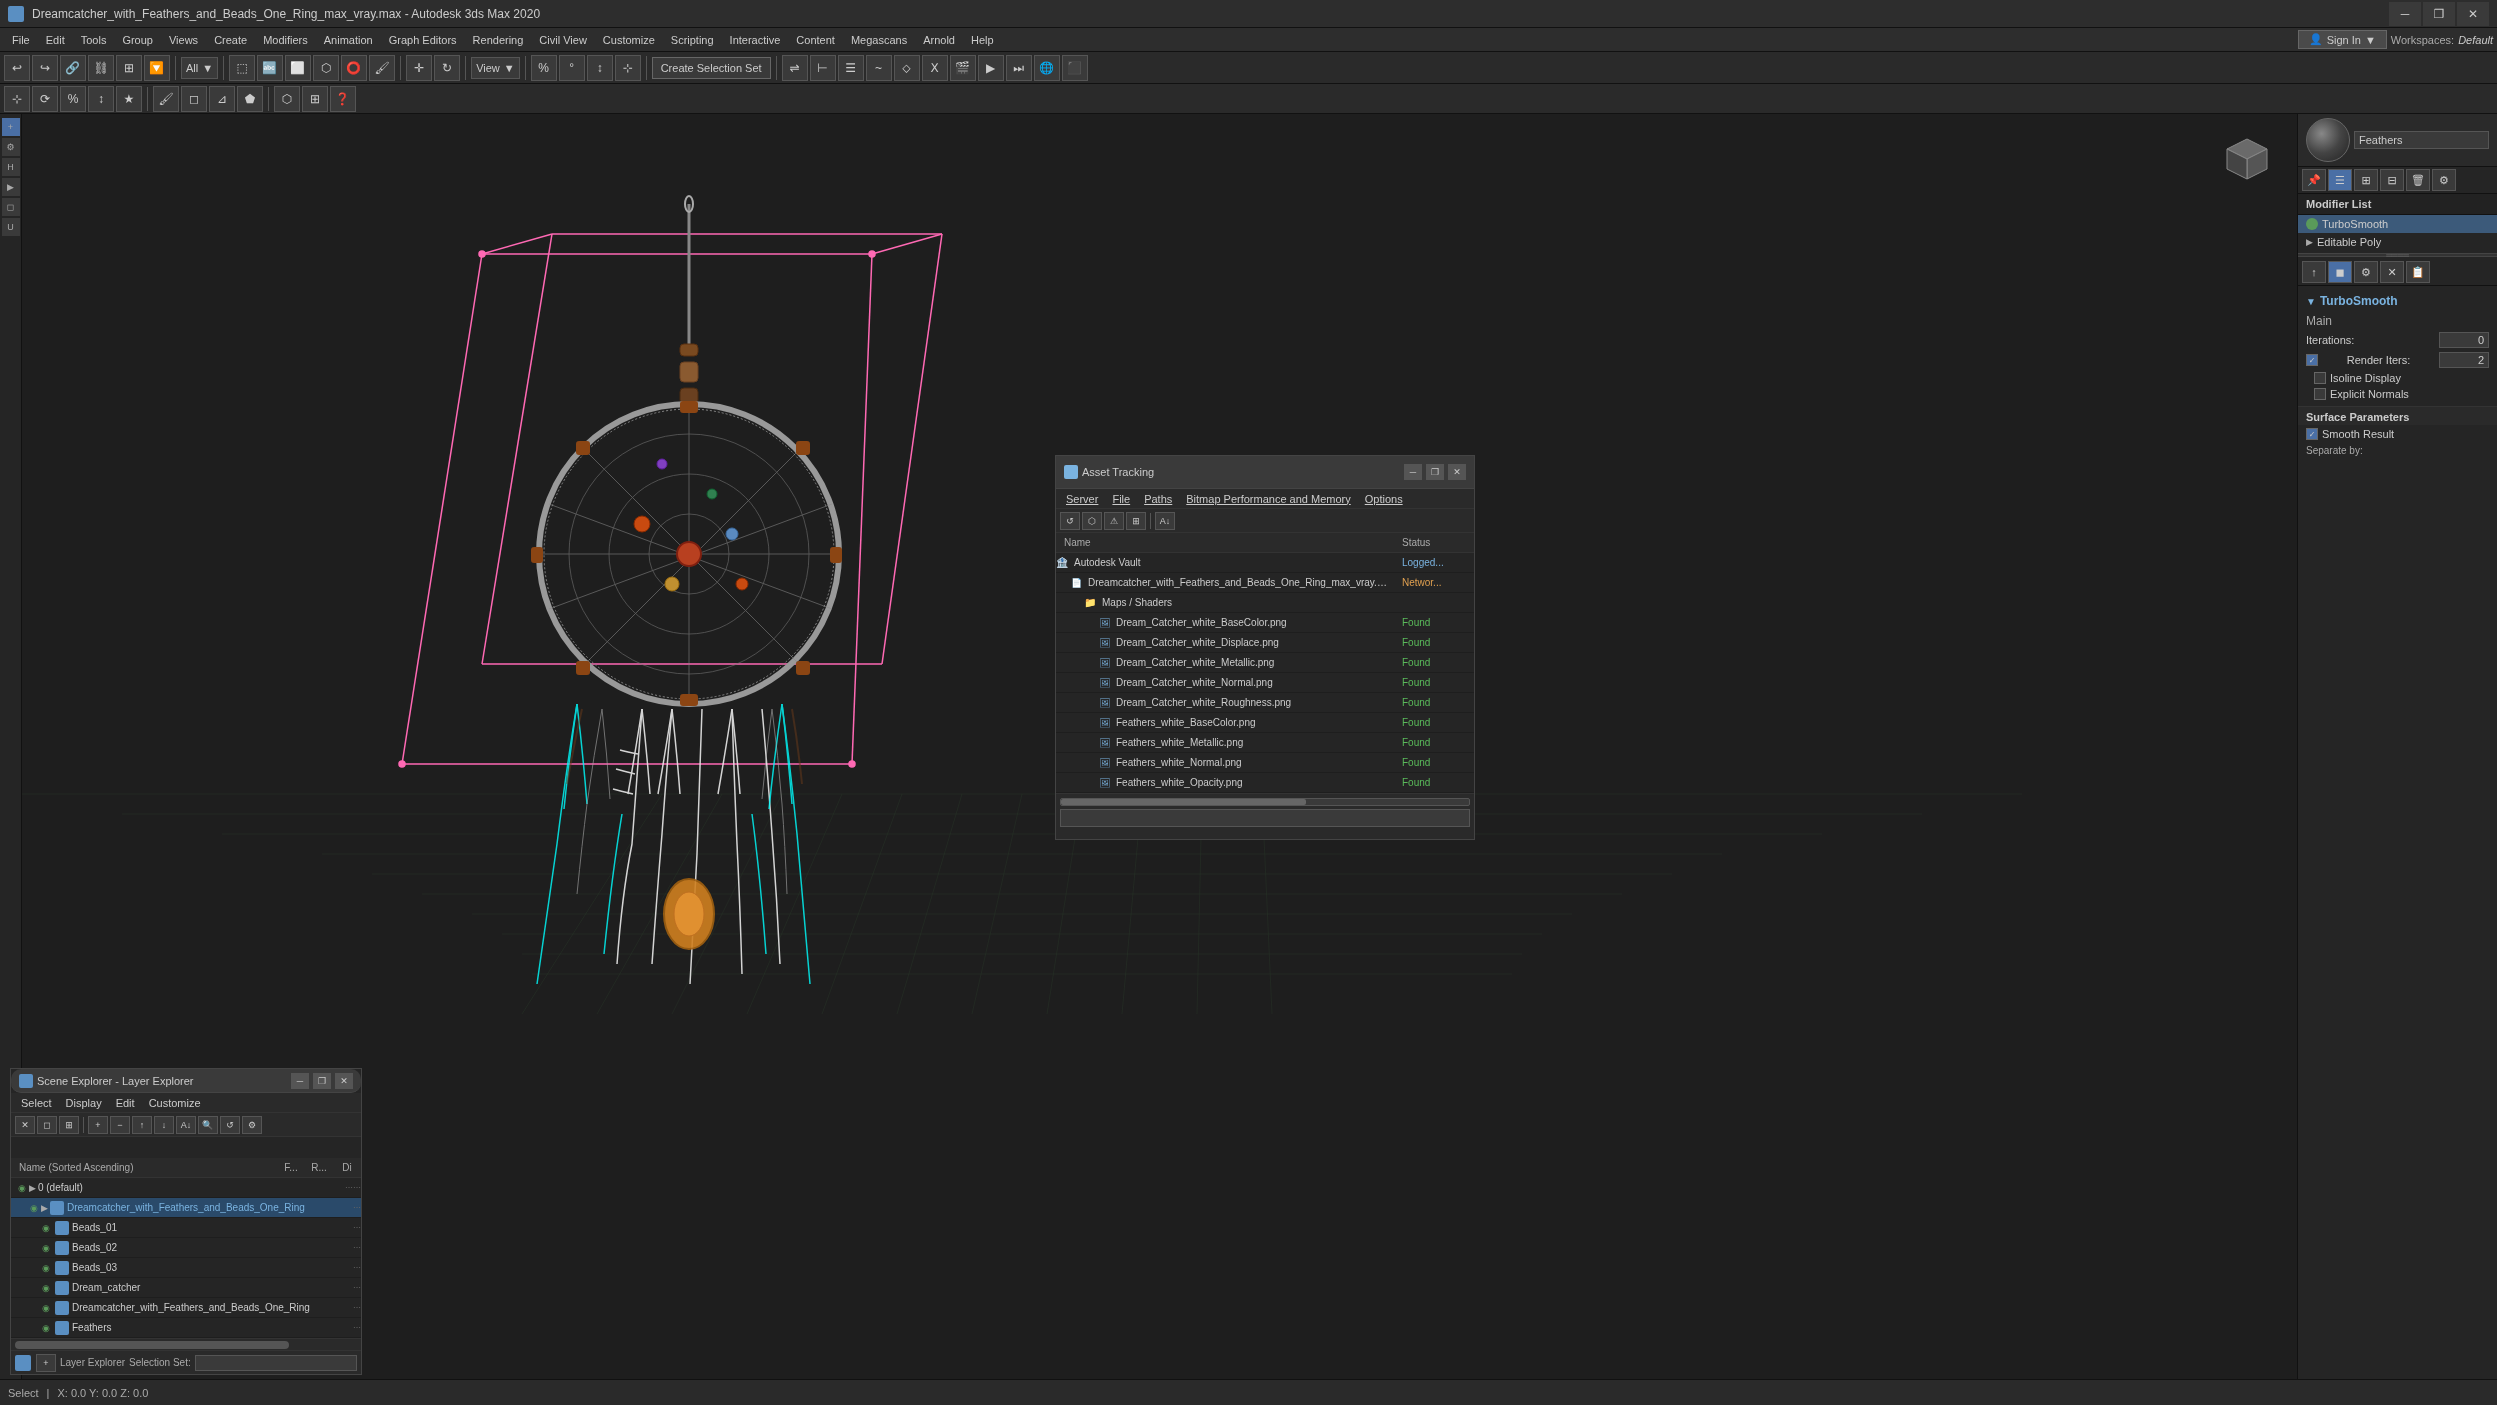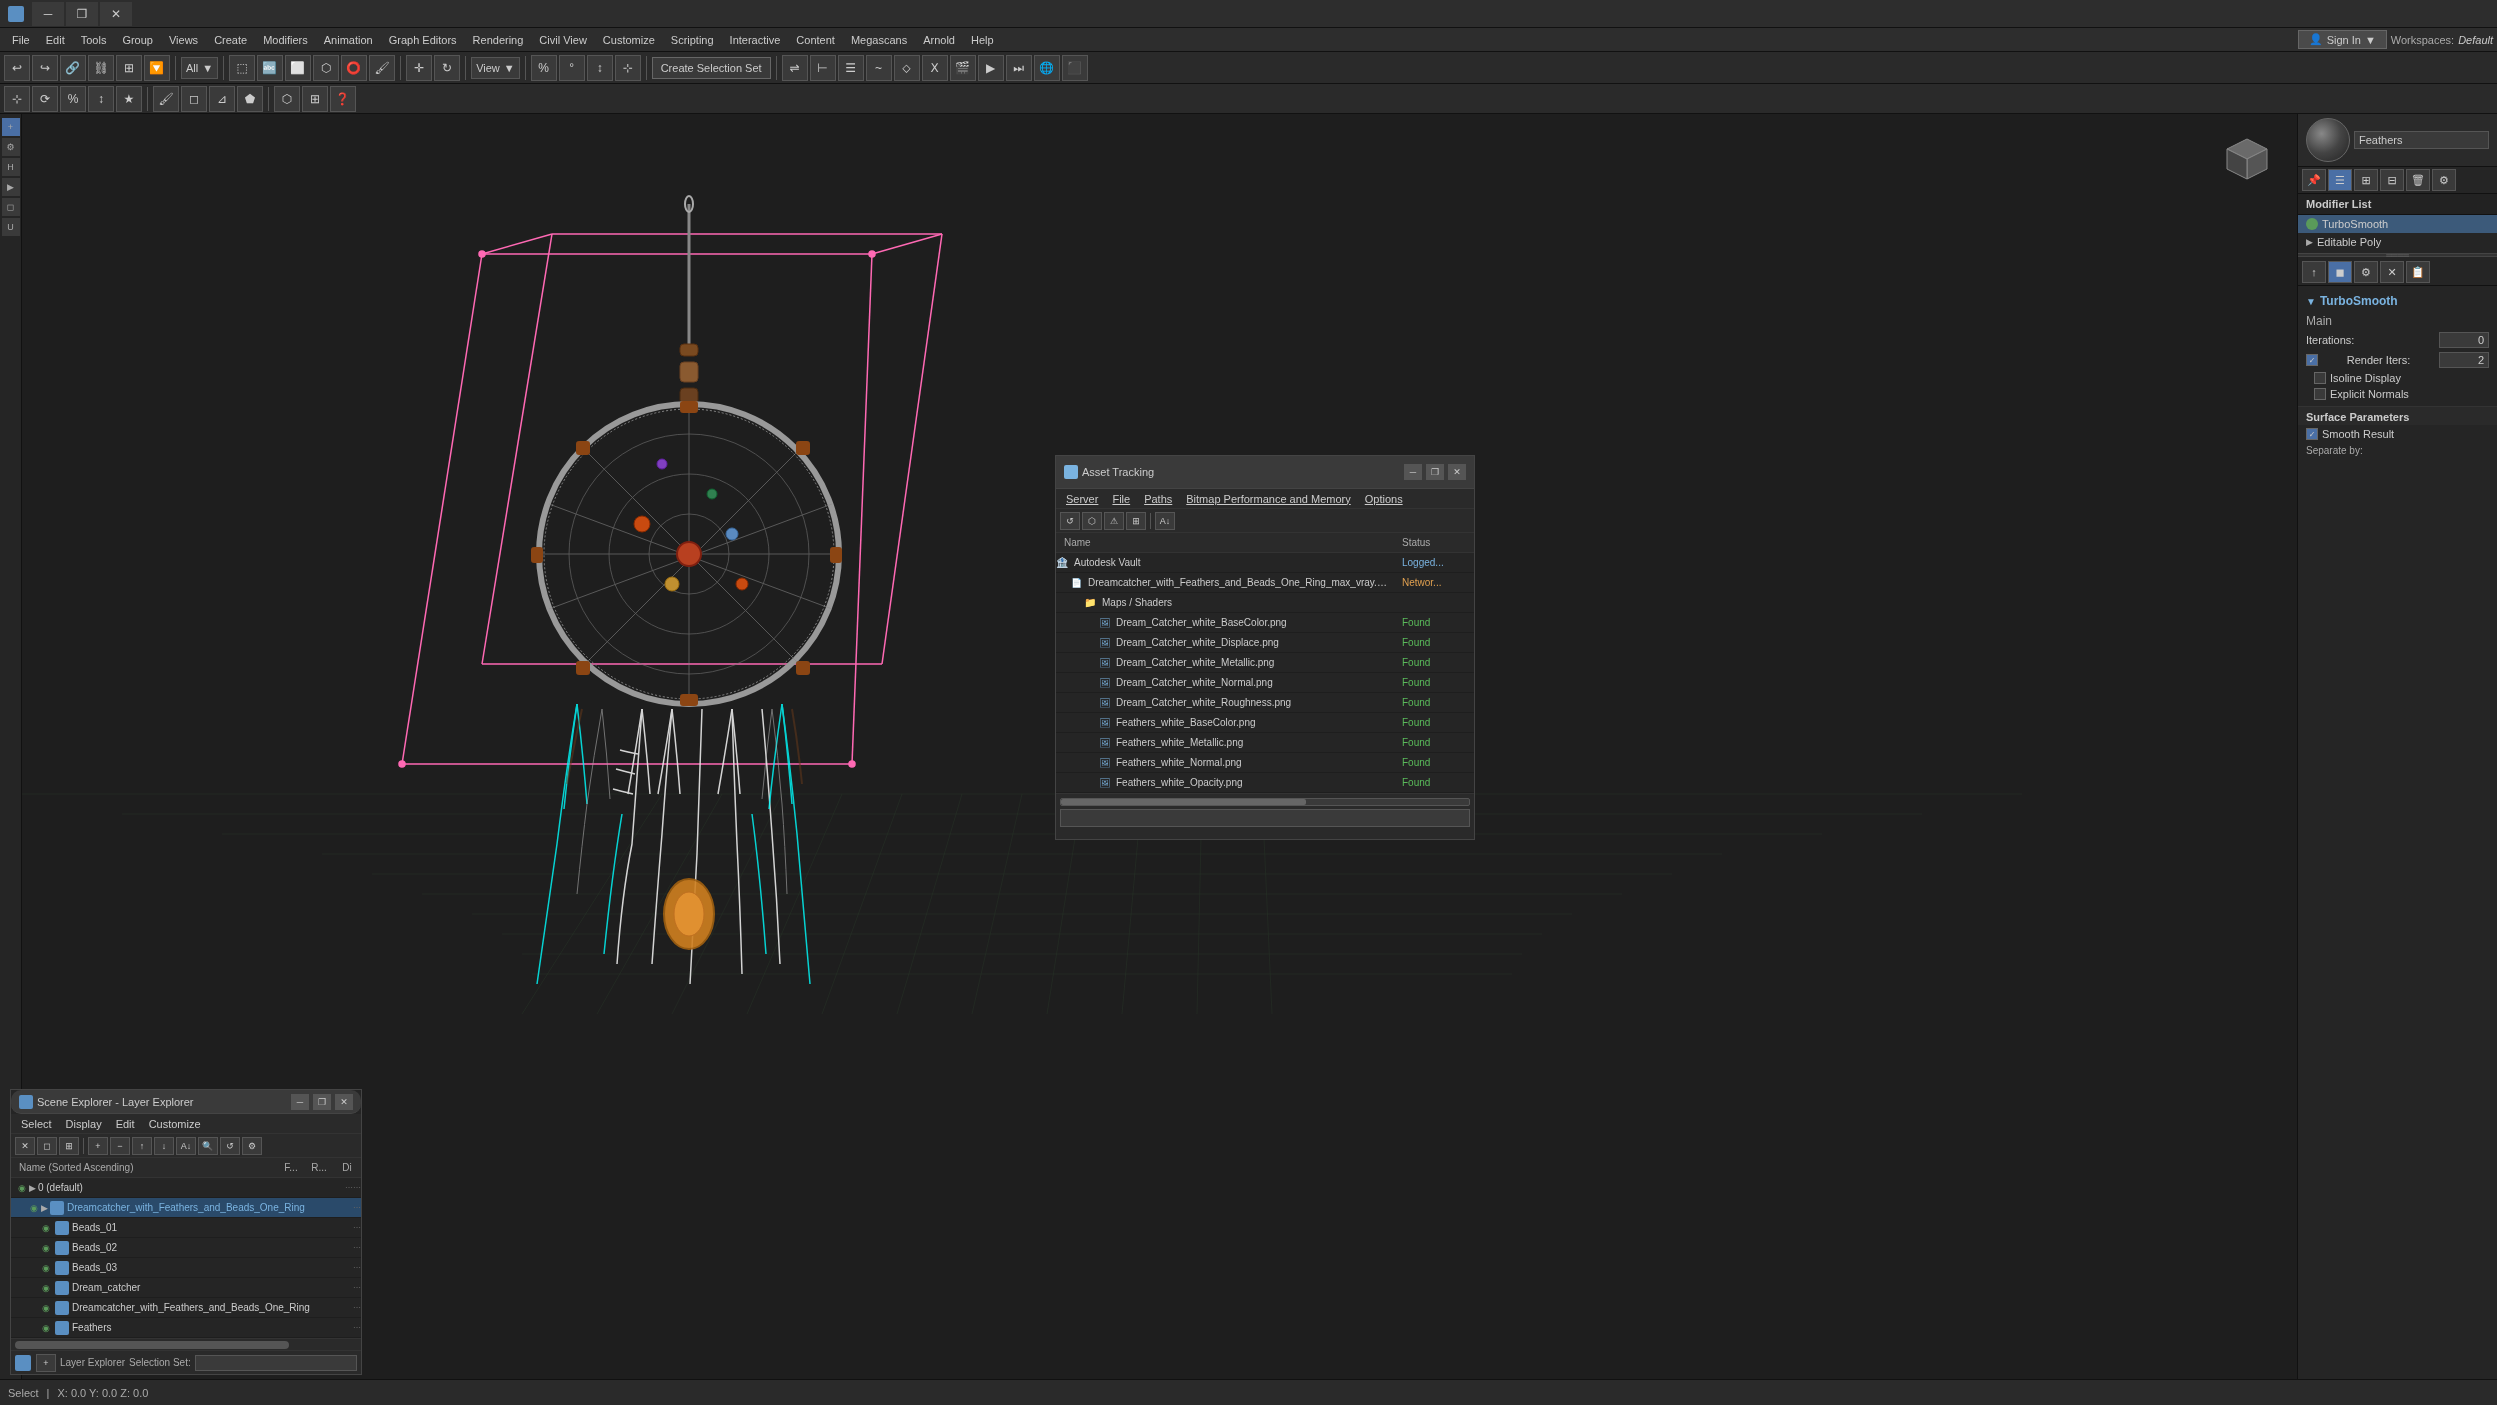--- a/index.html
+++ b/index.html
@@ -464,20 +464,21 @@
       cursor: pointer;
       display: flex; align-items: center; justify-content: center;
       font-size: 9px;
     }
     .se-columns-header {
       background: #2a2a2a;
       height: 20px;
       display: flex;
       align-items: center;
       border-bottom: 1px solid #333;
+      margin-top: 21px;
     }
     .se-col-name {
       flex: 1;
       padding: 0 8px;
       color: #aaa;
       font-size: 10px;
     }
     .se-col-small {
       width: 28px;
       color: #aaa;
@@ -682,20 +683,21 @@
       position: absolute;
       top: 0; left: 0;
       width: 100%; height: 100%;
     }
   </style>
 </head>
 <body>
 
 <div id="title-bar">
   <div class="app-icon"></div>
+  <span class="title-text">Dreamcatcher_with_Feathers_and_Beads_One_Ring_max_vray.max - Autodesk 3ds Max 2020</span>
   <div class="win-controls">
     <button class="win-btn">─</button>
     <button class="win-btn">❐</button>
     <button class="win-btn close">✕</button>
   </div>
 </div>
 
 <div id="menu-bar">
   <div class="menu-item">File</div>
   <div class="menu-item">Edit</div>

